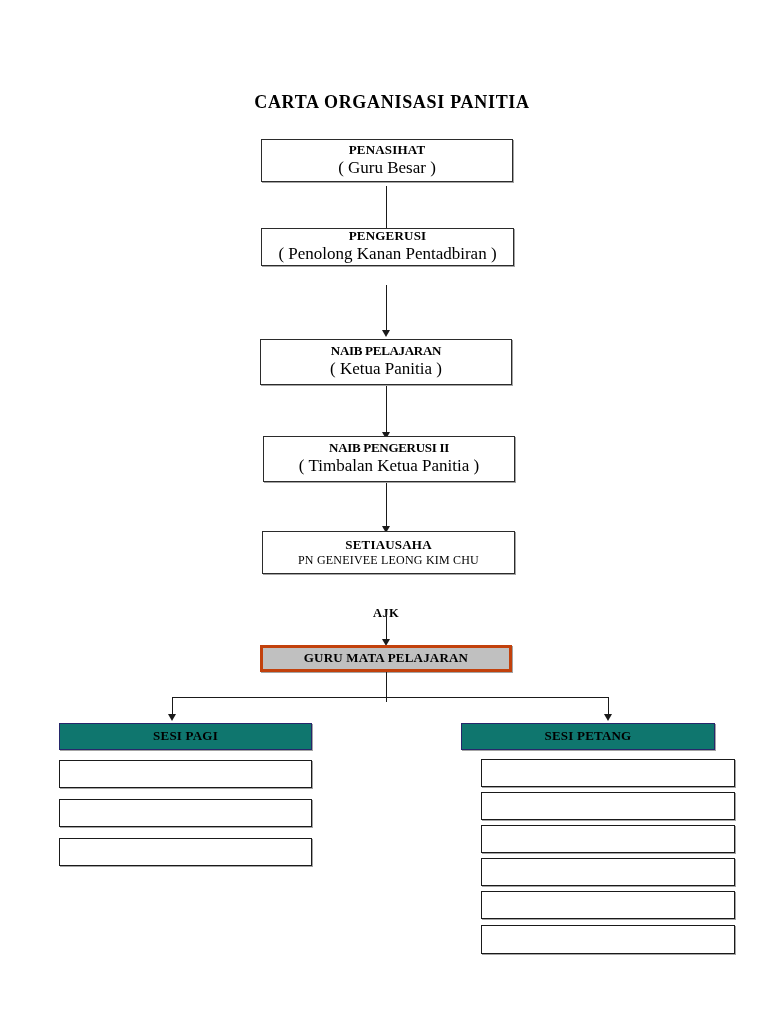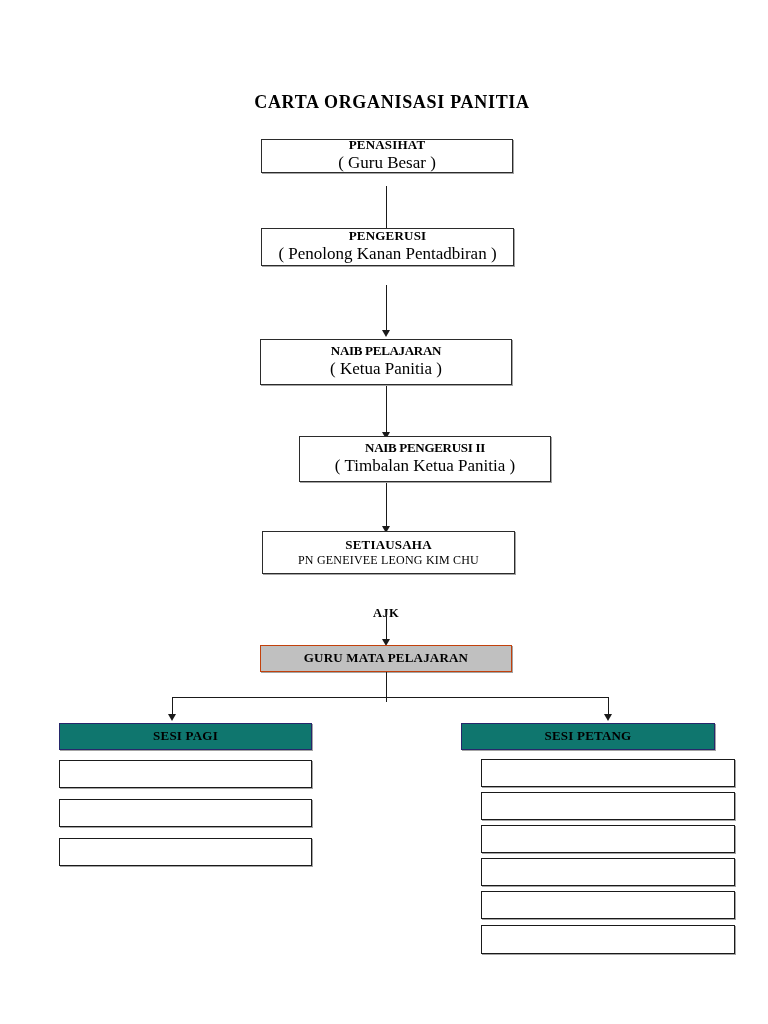--- a/index.html
+++ b/index.html
@@ -67,21 +67,21 @@
     white-space: nowrap;
   }
   .node .t2.sans {
     font-family: Liberation Serif, serif;
     font-size: 12px;
     letter-spacing: 0.2px;
   }
 
   .node.gray {
     background: #c0c0c0;
-    border: 1px solid #c2410c;
+    border: 3px solid #c2410c;
   }
   .node.violet {
     background: #0f766e;
     border: 1px solid #27276b;
   }
   .node.blank {
     background: #ffffff;
     border: 1px solid #1a1a1a;
   }
 
@@ -118,21 +118,21 @@
     margin-top: 12px;
   }
 </style>
 </head>
 <body>
 
 <div class="canvas">
 
   <div class="chart-title">CARTA ORGANISASI PANITIA</div>
 
-  <div class="node" style="left:261px; top:139px; width:252px; height:34px;">
+  <div class="node" style="left:261px; top:139px; width:252px; height:43px;">
     <div class="t1">PENASIHAT</div>
     <div class="t2">( Guru Besar )</div>
   </div>
 
   <div class="vline" style="left:386px; top:186px; height:45px;"></div>
   <div class="arrowhead" style="left:382px; top:229px;"></div>
 
   <div class="node" style="left:261px; top:228px; width:253px; height:38px;">
     <div class="t1">PENGERUSI</div>
     <div class="t2">( Penolong Kanan Pentadbiran )</div>
@@ -142,21 +142,21 @@
   <div class="arrowhead" style="left:382px; top:330px;"></div>
 
   <div class="node" style="left:260px; top:339px; width:252px; height:46px;">
     <div class="t1 tight">NAIB PELAJARAN</div>
     <div class="t2">( Ketua Panitia )</div>
   </div>
 
   <div class="vline" style="left:386px; top:386px; height:48px;"></div>
   <div class="arrowhead" style="left:382px; top:432px;"></div>
 
-  <div class="node" style="left:263px; top:436px; width:252px; height:46px;margin-left:36px;">
+  <div class="node" style="left:263px; top:436px; width:252px; height:46px;">
     <div class="t1 tight">NAIB PENGERUSI II</div>
     <div class="t2">( Timbalan Ketua Panitia )</div>
   </div>
 
   <div class="vline" style="left:386px; top:483px; height:45px;"></div>
   <div class="arrowhead" style="left:382px; top:526px;"></div>
 
   <div class="node" style="left:262px; top:531px; width:253px; height:43px;">
     <div class="t1">SETIAUSAHA</div>
     <div class="t2 sans">PN GENEIVEE LEONG KIM CHU</div>

